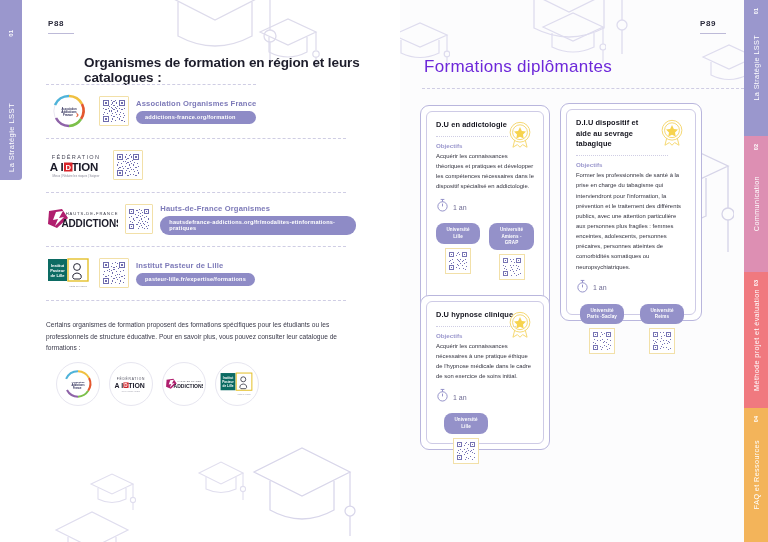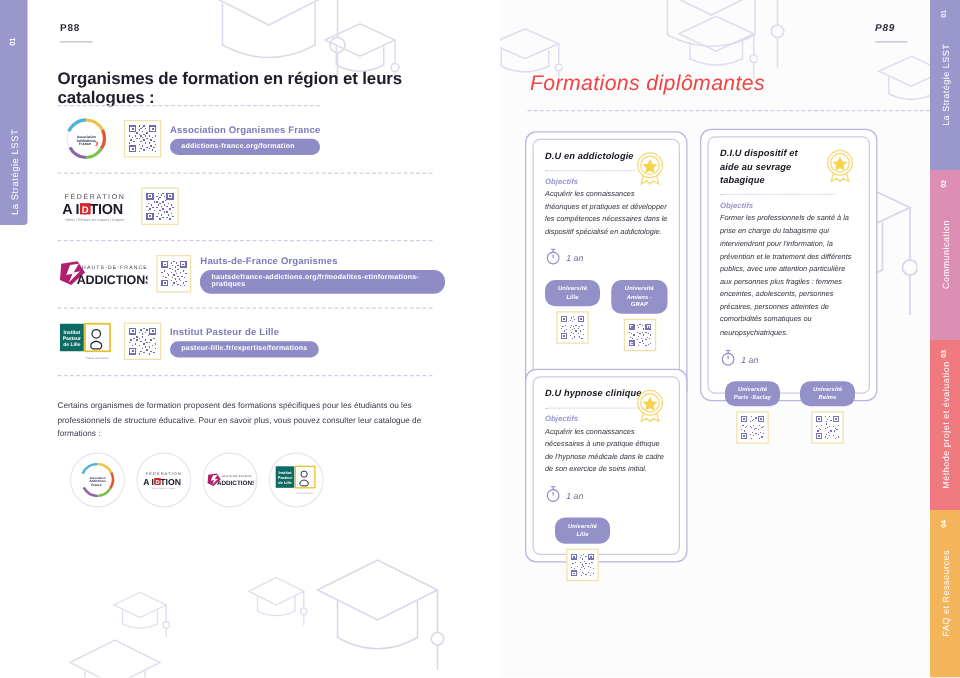--- a/index.html
+++ b/index.html
@@ -46,37 +46,37 @@
     position:absolute; top:8px;
   }
   .rtab.t1 { top:0;   height:136px; background:#9a97cd; }
   .rtab.t2 { top:136px;height:136px; background:#dd8fb3; }
   .rtab.t3 { top:272px;height:136px; background:#f0797f; }
   .rtab.t4 { top:408px;height:134px; background:#f3b45a; }
 
   
   .page { position:relative; height:542px; overflow:hidden; }
   .page.left  { width:400px; }
-  .page.right { width:368px; background:#fcfcfd;font-style:italic; }
+  .page.right { width:368px; background:#fcfcfd; }
 
   .pnum { font-size:8px; font-weight:700; color:#2b2b3c; letter-spacing:.6px; }
   .pnum-wrap { position:absolute; }
   .pnum-wrap::after{ content:""; display:block; width:26px; height:1px;
                      background:#bdbad8; margin-top:3px; }
 
   
   .deco { position:absolute; pointer-events:none; }
   .deco svg { display:block; }
 
   
   h1.sec {
-    font-size:13.5px; font-weight:700; color:#1d1d2b; letter-spacing:-.1px;
+    font-size:13.5px; font-weight:700; color:#1d1d2b; letter-spacing:-.1px;margin-left:38px;
   }
   h1.sec2 { font-size:12px; font-weight:700; color:#1d1d2b; }
-  .title-right { font-size:17px; color:#ef4444; font-weight:300; letter-spacing:.3px; }
+  .title-right { font-size:17px; color:#6d28d9; font-weight:300; letter-spacing:.3px; }
   .hr-dash { height:0; border-top:1px dashed #cfcde4; }
 
   
   .org-row { display:flex; align-items:center; gap:7px; }
   .org-logo { width:46px; height:36px; display:flex; align-items:center; justify-content:center; }
   .qr { width:30px; height:30px; border:1.2px solid #f2e0a8; background:#fff;
         padding:2px; border-radius:1px; }
   .qr-in { width:100%; height:100%; }
   .org-txt { display:flex; flex-direction:column; gap:3px; }
   .org-name { font-size:7.6px; font-weight:700; color:#7d7ab8; letter-spacing:.15px; }

